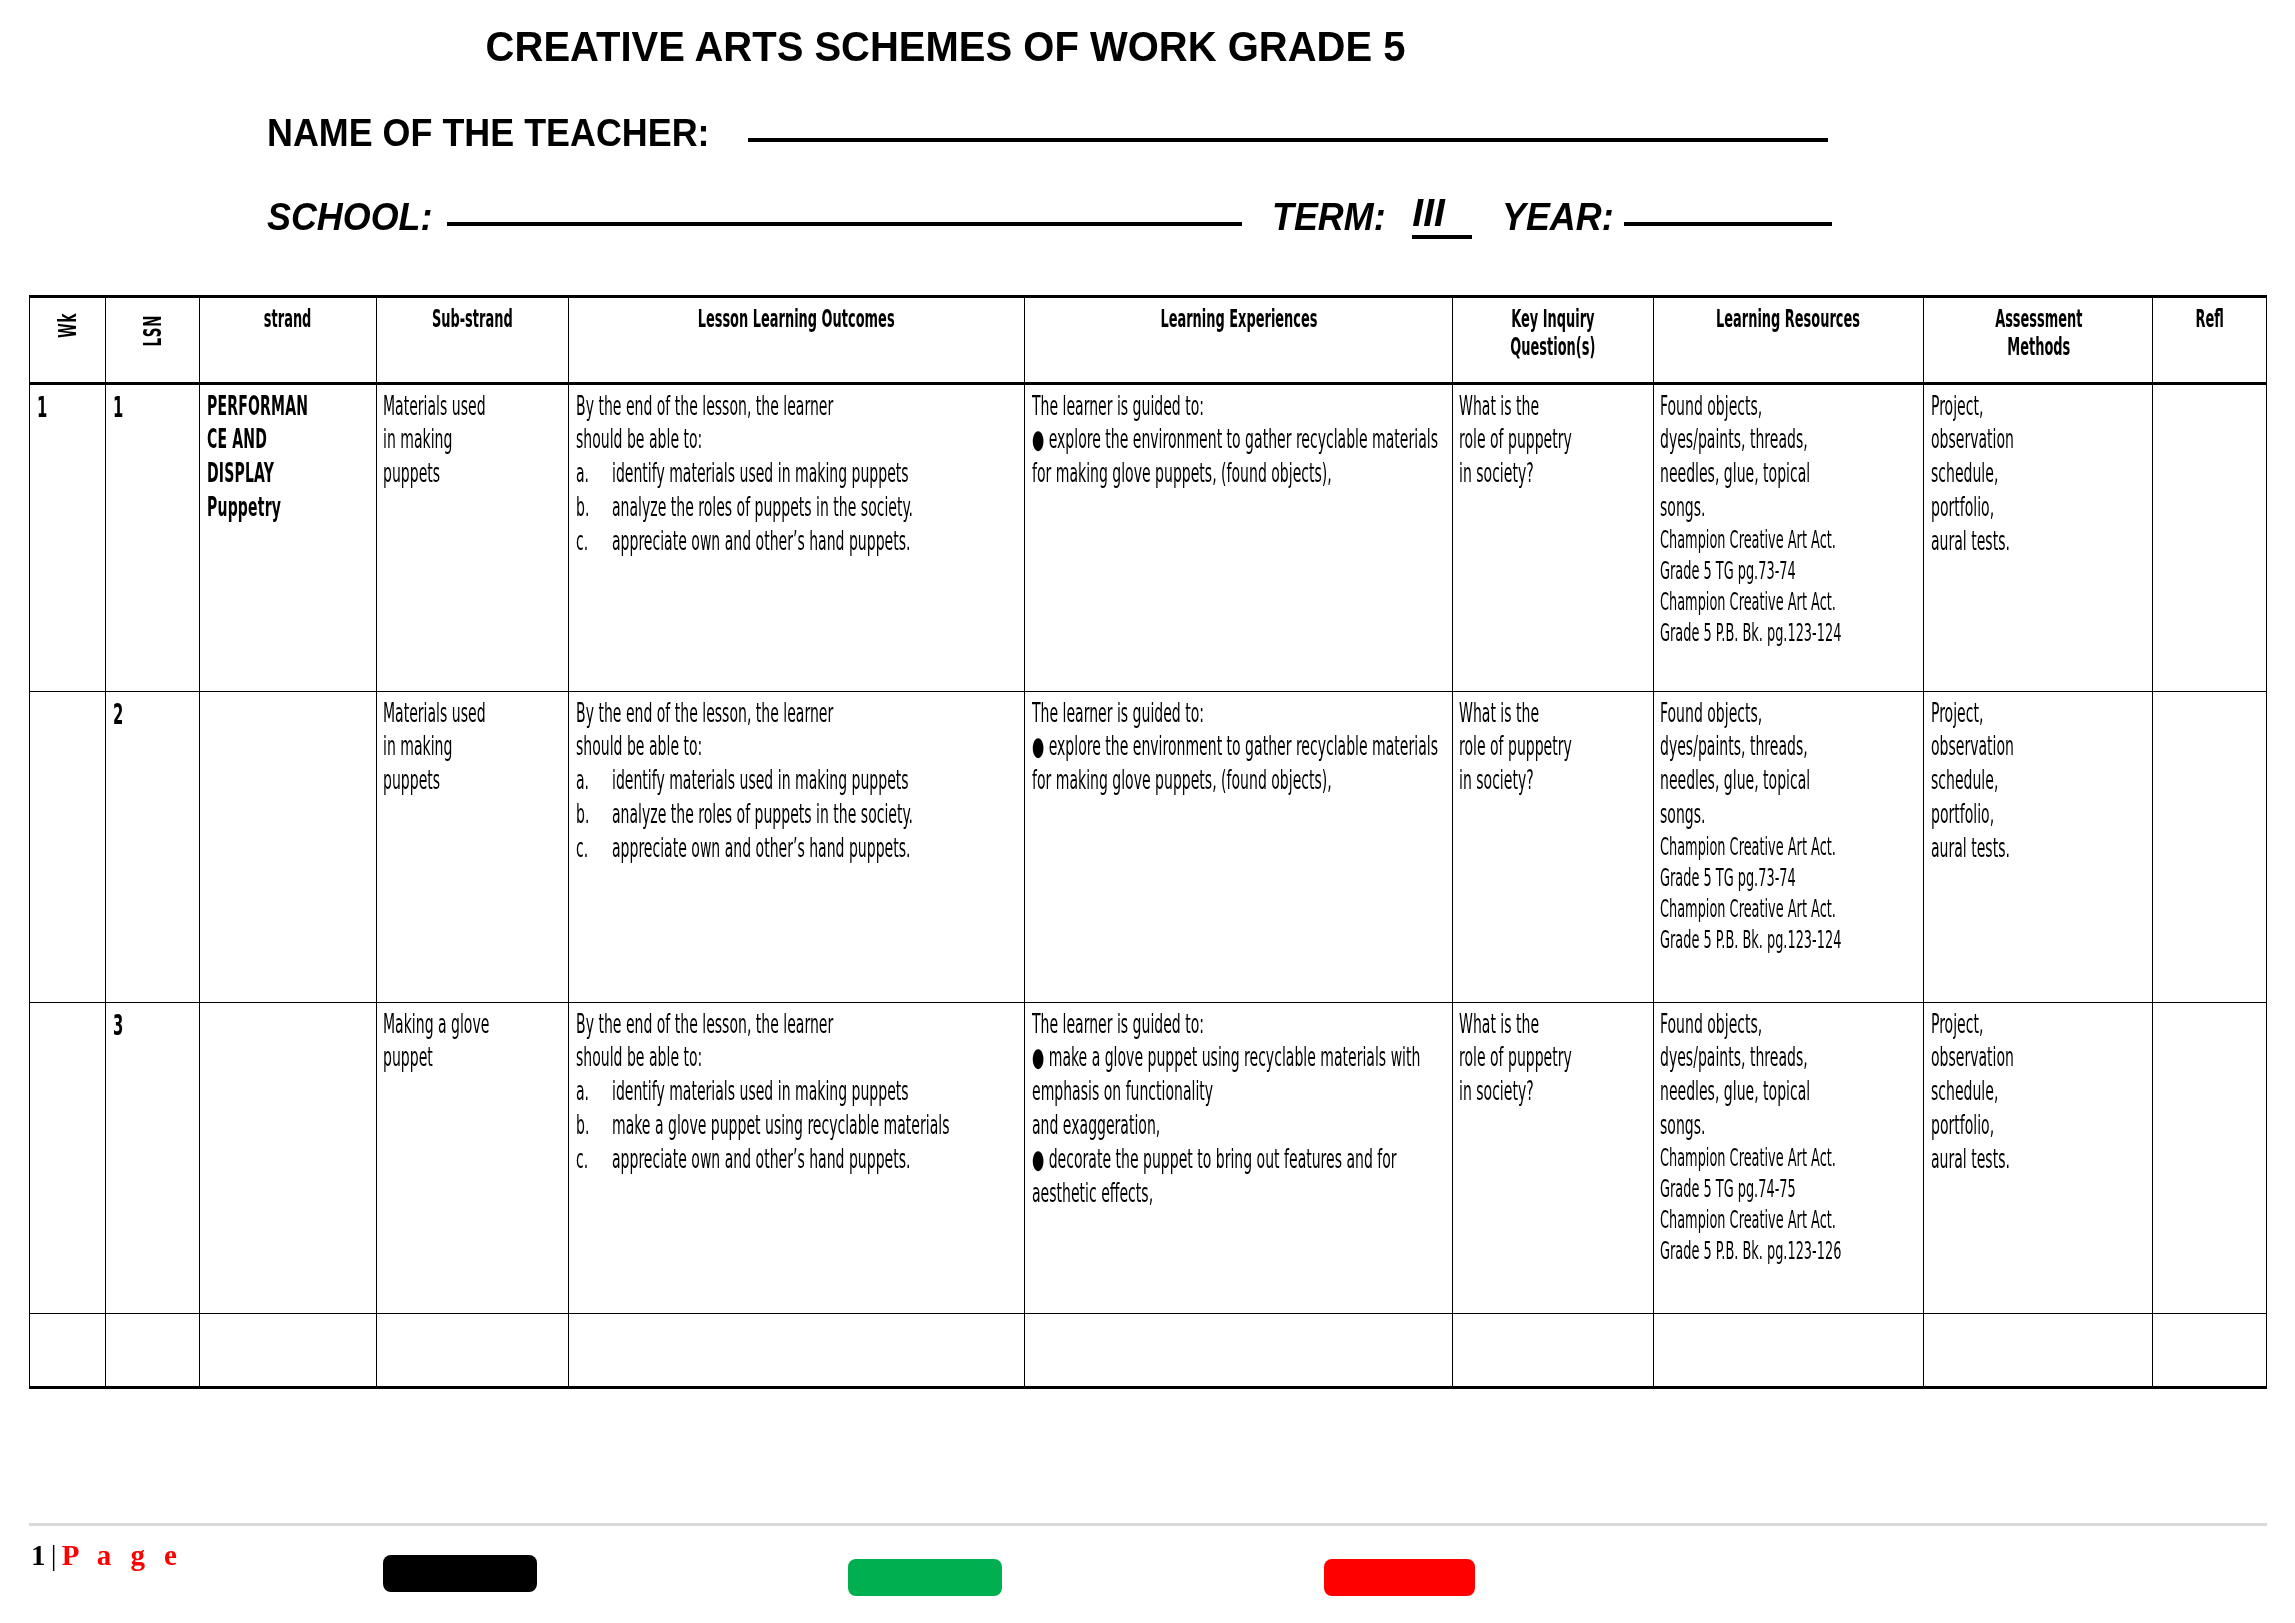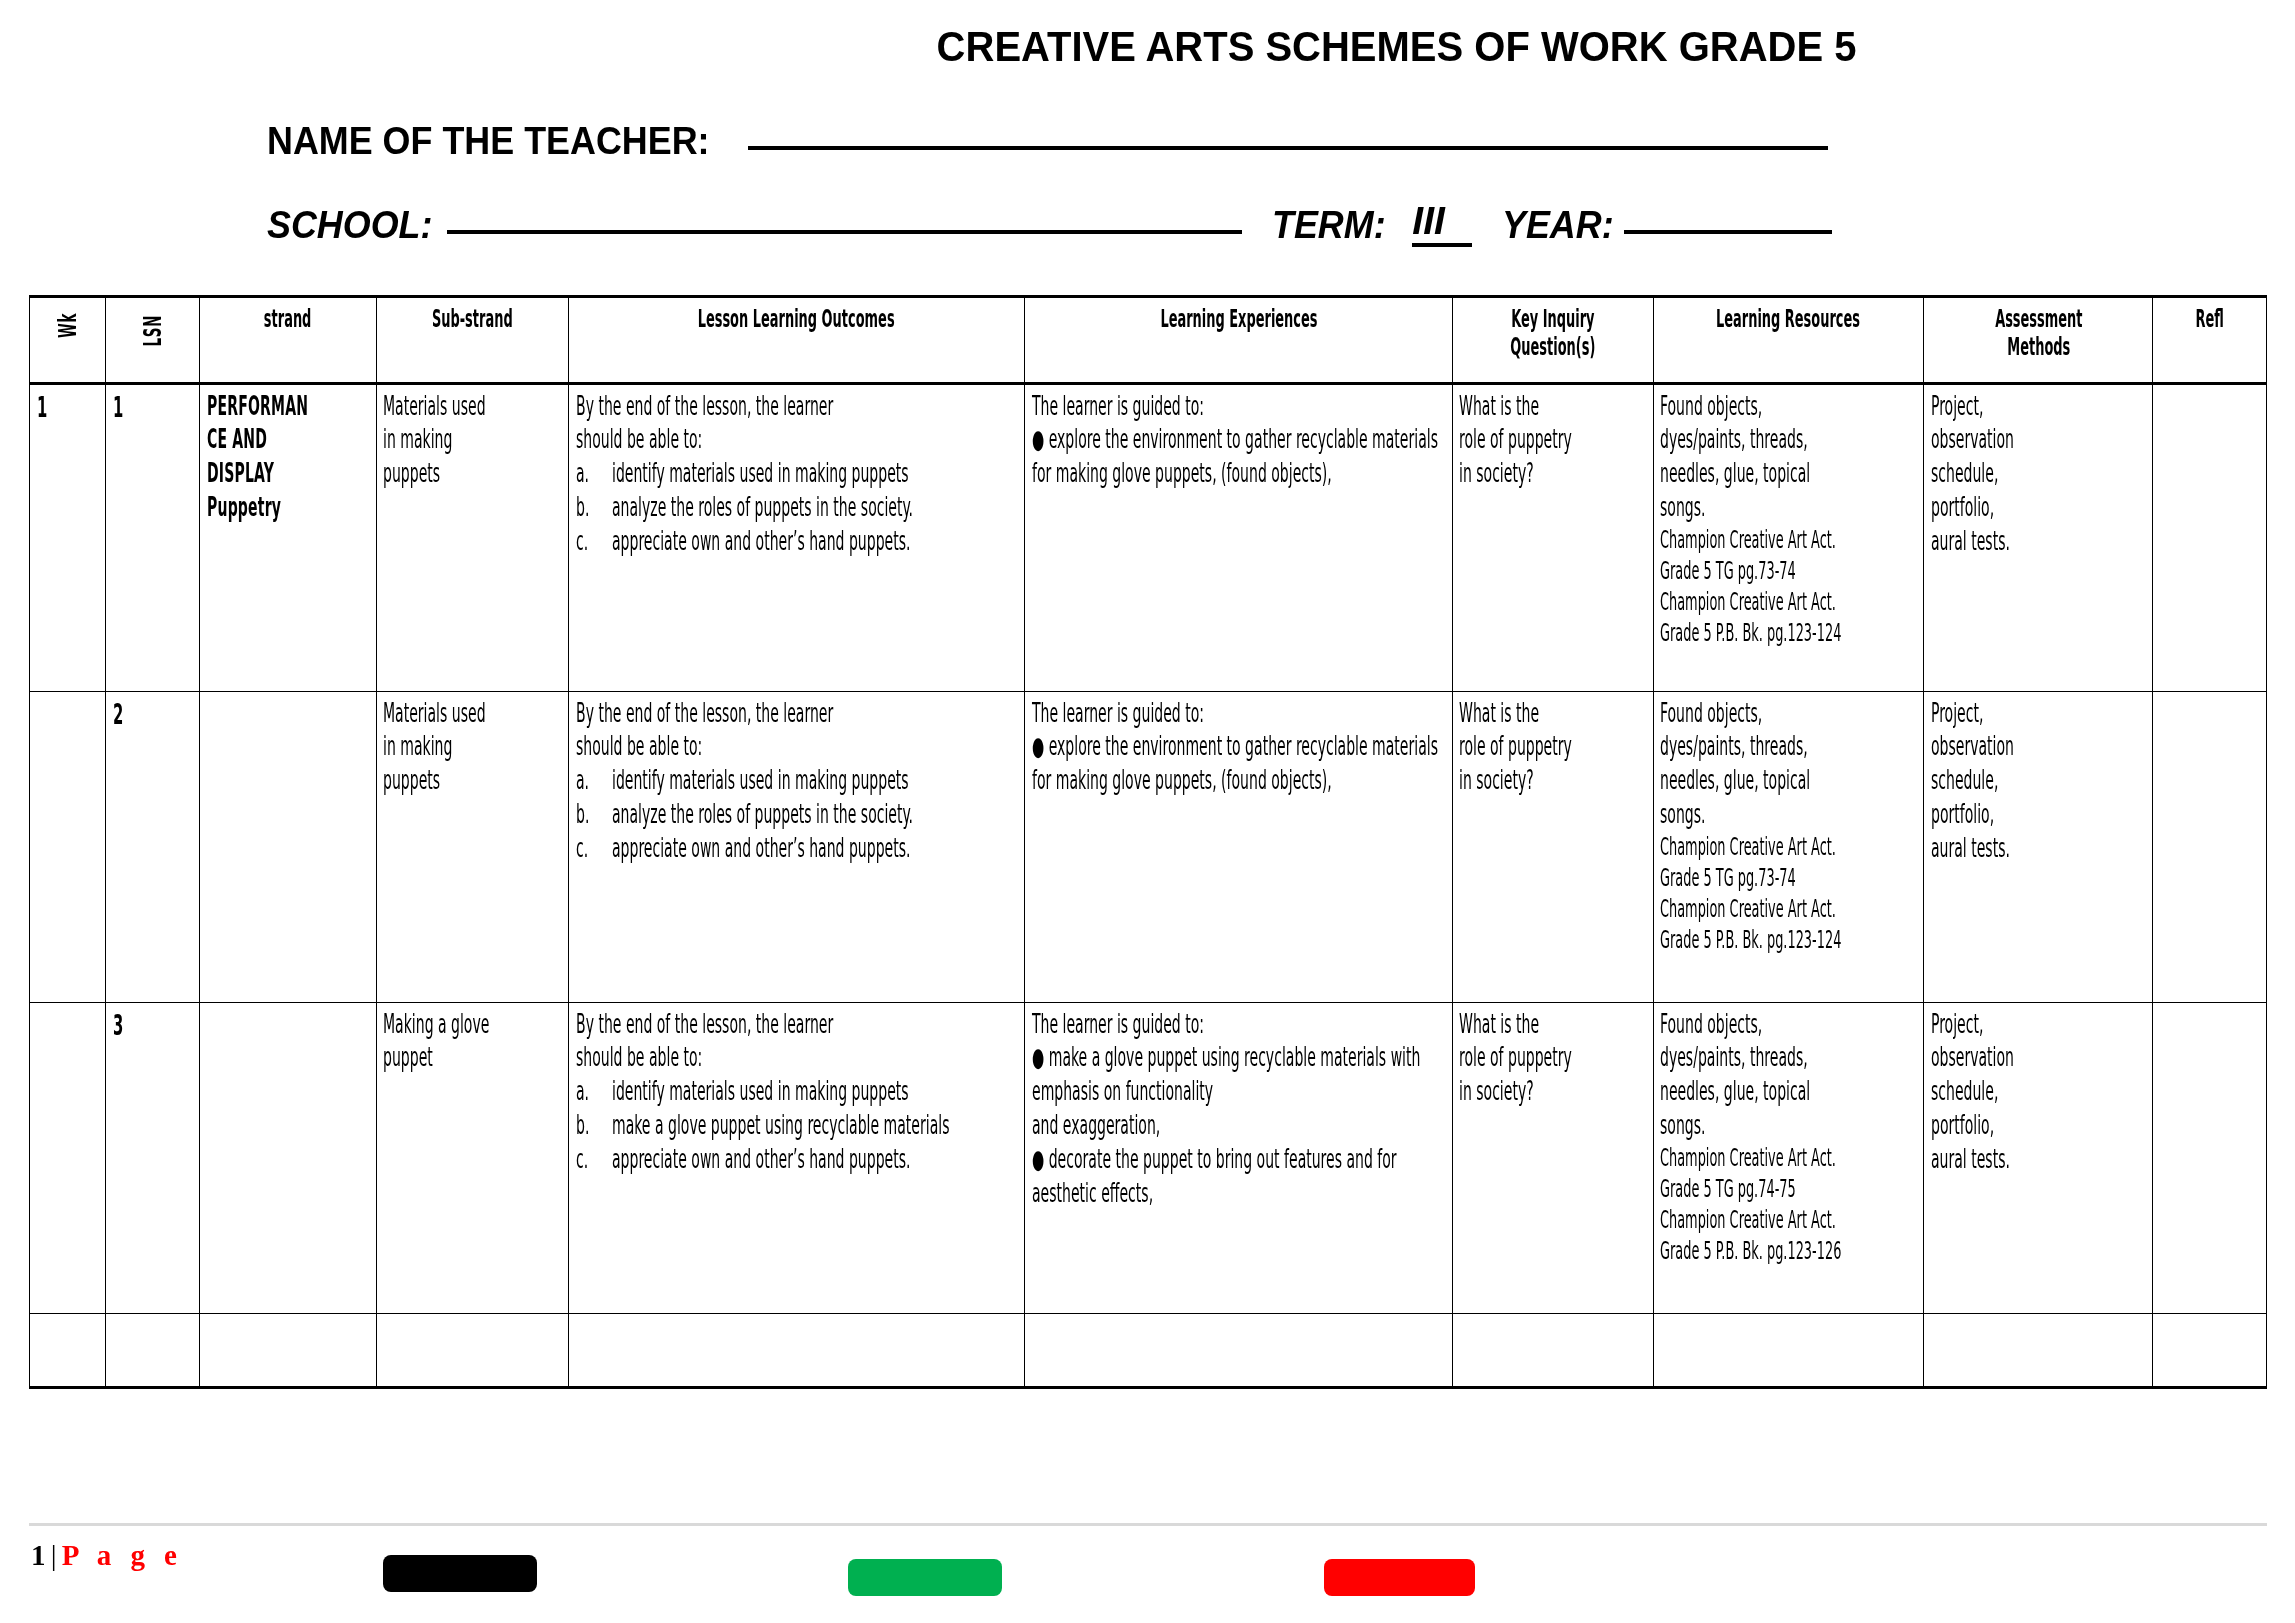--- a/index.html
+++ b/index.html
@@ -15,42 +15,41 @@
     color: #000000;
     overflow: hidden;
   }
 
   
   #doc-title {
     position: absolute;
     top: 23.6px;
     left: 0;
     width: 1891px;
-    text-align: right;
+    text-align: center;
     font-family: "Liberation Sans", sans-serif;
     font-weight: bold;
     font-size: 43px;
     letter-spacing: 0px;
     line-height: 1.05;
   }
   #doc-title .t {
     display: inline-block;
     transform: scaleX(0.93);
     transform-origin: center center;
   }
 
   .hdr-line {
     position: absolute;
     left: 0;
     width: 2295px;
     font-family: "Liberation Sans", sans-serif;
     font-weight: bold;
     font-size: 39px;
     white-space: nowrap;
-    margin-top: 8px;
   }
   #hdr-teacher { top: 111px; }
   #hdr-school  { top: 191px; font-style: italic; }
 
   .hdr-inner {
     display: inline-block;
     padding-left: 267px;
   }
   .lbl {
     display: inline-block;

